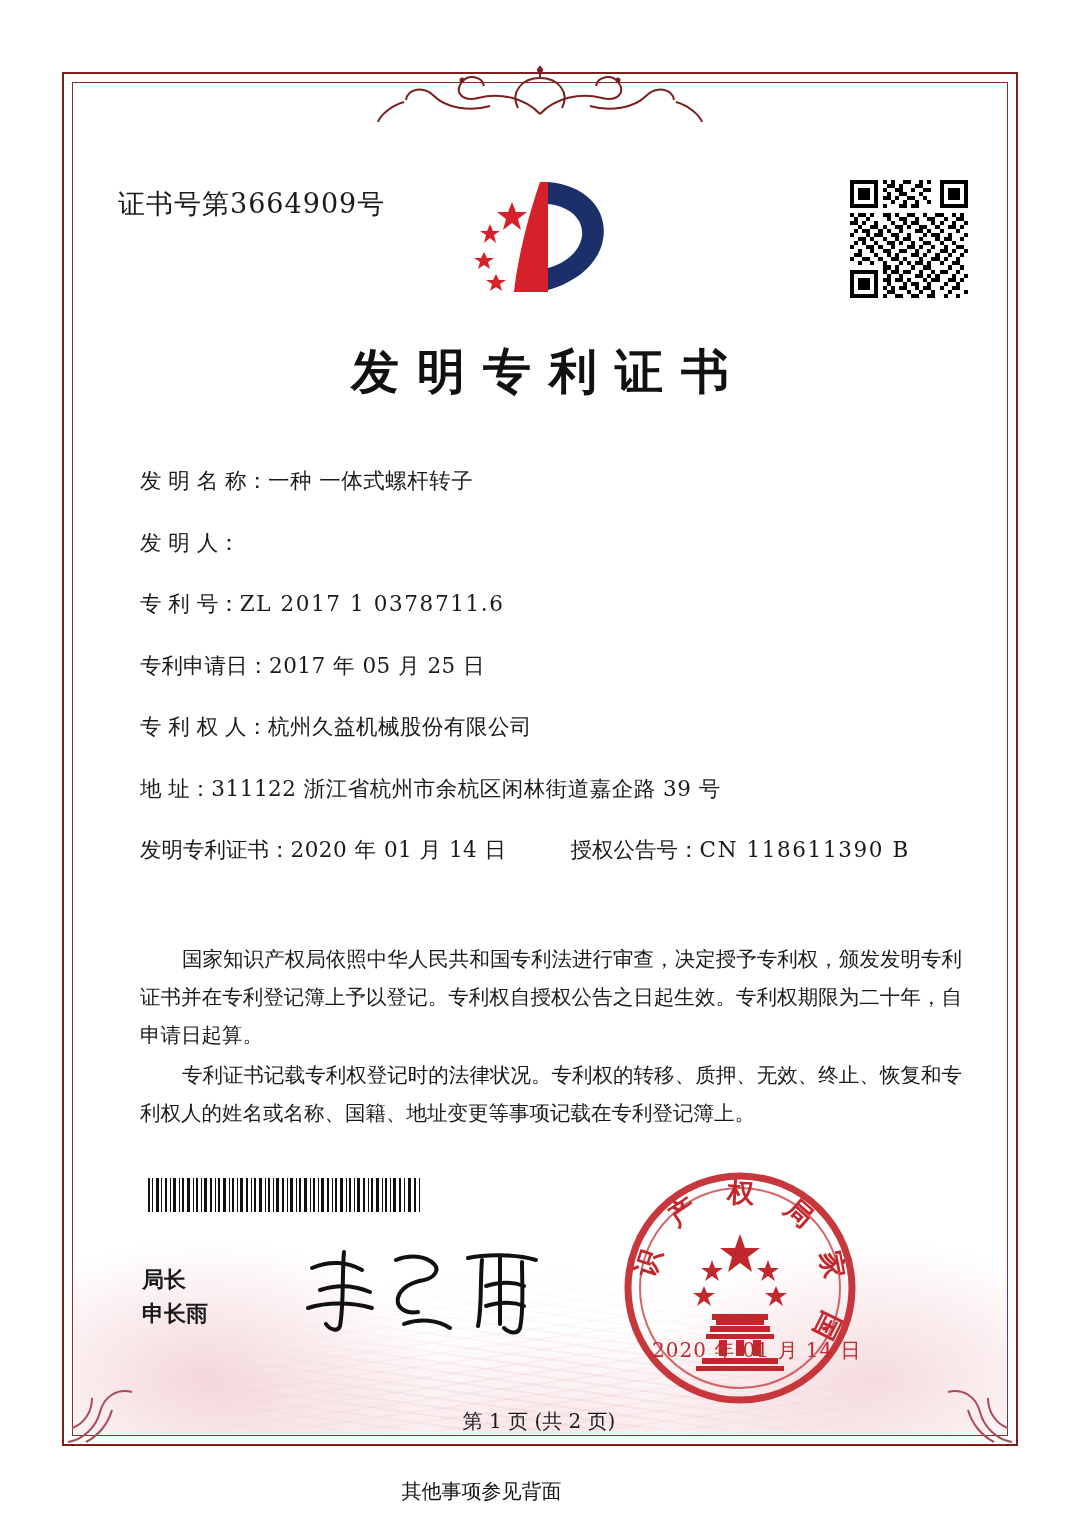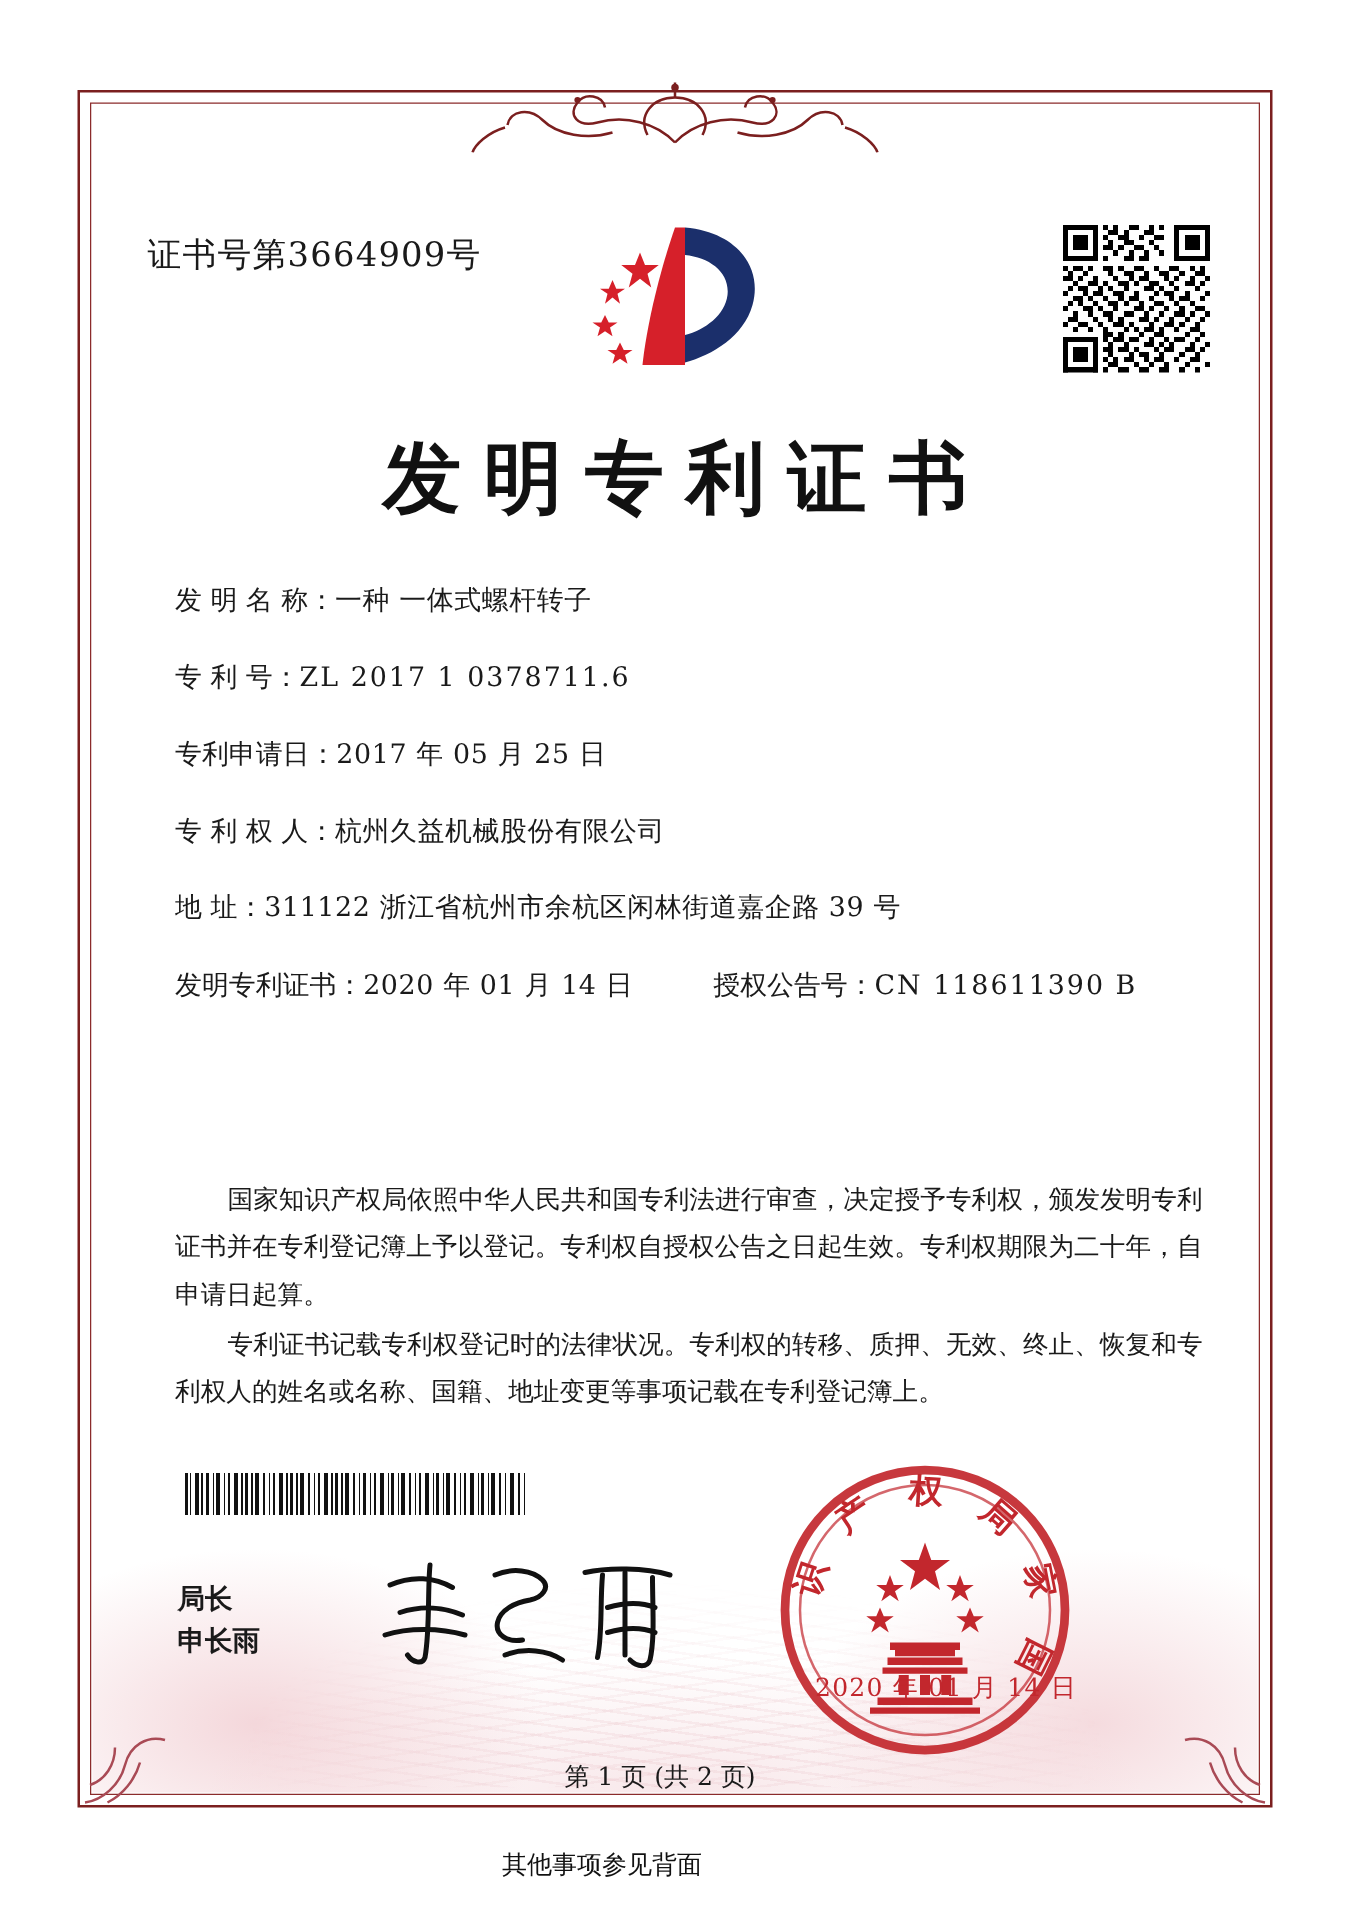--- a/index.html
+++ b/index.html
@@ -98,21 +98,21 @@
     right: 112px; top: 180px;
     width: 118px; height: 118px;
   }
 
   
   .title {
     position: absolute;
     left: 0; top: 340px;
     width: 1080px;
     text-align: center;
-    font-size: 63px;
+    font-size: 48px;
     font-weight: bold;
     letter-spacing: 18px;
     text-indent: 18px;
     font-family: "DejaVu Serif", serif;
     color: #111;
   }
 
   
   .fields {
     position: absolute;
@@ -196,20 +196,21 @@
   }
 
   
   .page-num {
     position: absolute;
     left: 0; top: 1408px;
     width: 1056px;
     text-align: center;
     font-size: 20px;
     font-family: "DejaVu Serif", serif;
+    padding-left: 11px;
   }
   .backside-note {
     position: absolute;
     left: 0; top: 1478px;
     width: 963px;
     text-align: center;
     font-size: 20px;
     font-family: "DejaVu Serif", serif;
     color: #111;
   }
@@ -501,20 +502,23 @@
     </svg>
   </div>
 
   <div class="title">发明专利证书</div>
 
   <div class="fields">
     <div class="row">
       <span class="label">发 明 名 称：</span><span class="val">一种    一体式螺杆转子</span>
     </div>
     <div class="row">
+      <span class="label">发    明    人：</span><span class="val"></span>
+    </div>
+    <div class="row">
       <span class="label">专    利    号：</span><span class="val-mono">ZL 2017 1 0378711.6</span>
     </div>
     <div class="row">
       <span class="label">专利申请日：</span><span class="val">2017 年 05 月 25 日</span>
     </div>
     <div class="row">
       <span class="label">专 利 权 人：</span><span class="val">杭州久益机械股份有限公司</span>
     </div>
     <div class="row">
       <span class="label">地        址：</span><span class="val">311122 浙江省杭州市余杭区闲林街道嘉企路 39 号</span>

